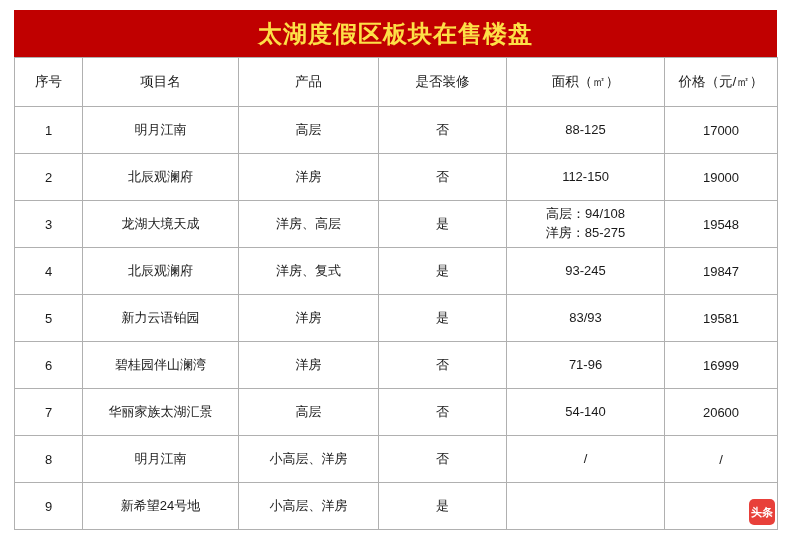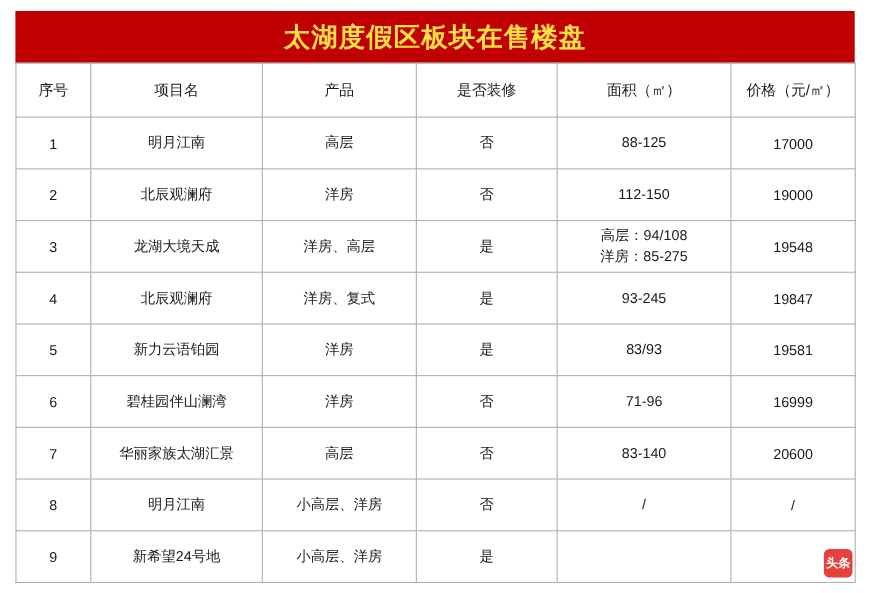--- a/index.html
+++ b/index.html
@@ -182,21 +182,21 @@
         <td>洋房</td>
         <td>否</td>
         <td class="cell-multi">71-96</td>
         <td>16999</td>
       </tr>
       <tr>
         <td>7</td>
         <td class="col-name">华丽家族太湖汇景</td>
         <td>高层</td>
         <td>否</td>
-        <td class="cell-multi">83-140</td>
+        <td class="cell-multi">54-140</td>
         <td>20600</td>
       </tr>
       <tr>
         <td>8</td>
         <td class="col-name">明月江南</td>
         <td>小高层、洋房</td>
         <td>否</td>
         <td class="cell-multi">/</td>
         <td>/</td>
       </tr>

